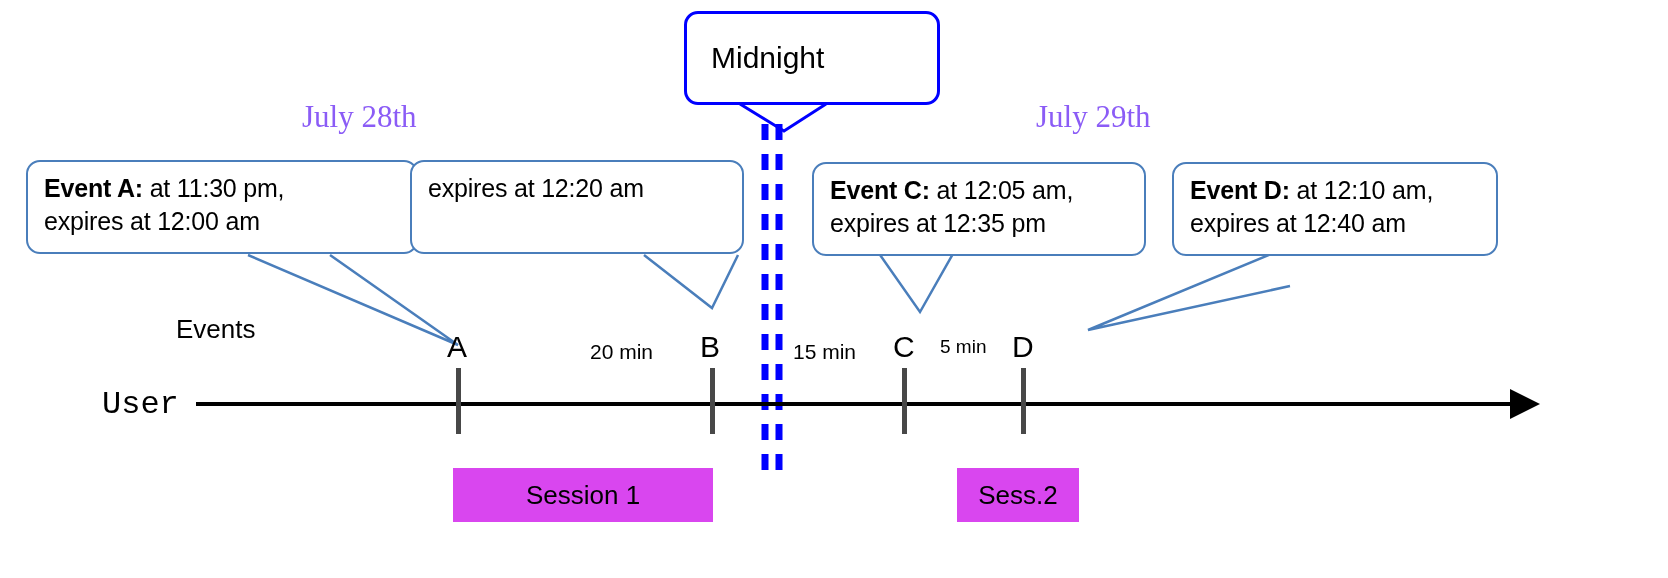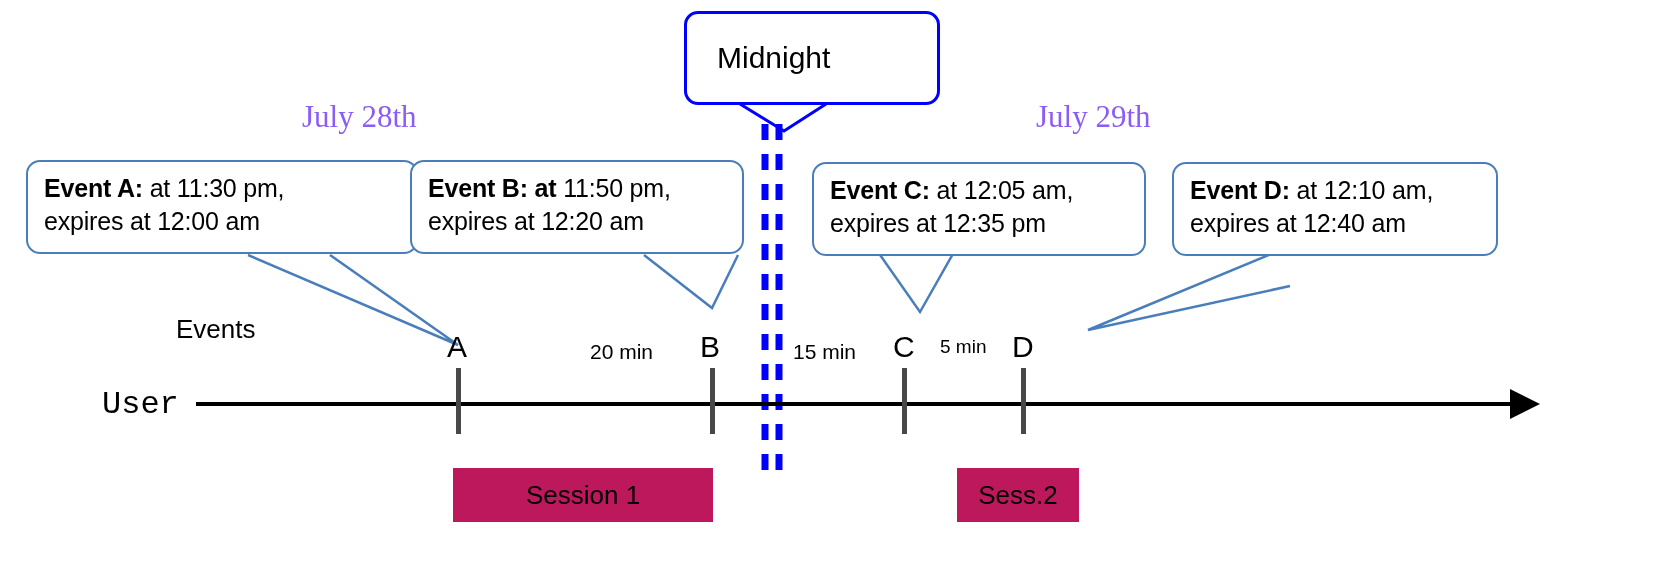--- a/index.html
+++ b/index.html
@@ -46,21 +46,21 @@
   .midnight-box {
     position: absolute;
     box-sizing: border-box;
     background: #ffffff;
     border: 3px solid #0000ff;
     border-radius: 14px;
     font-size: 30px;
     color: #000000;
     display: flex;
     align-items: center;
-    padding-left: 30px;
+    padding-left: 24px;
     z-index: 3;
   }
 
   
   .date-label {
     position: absolute;
     font-size: 31px;
     color: #8b5cf6;
     white-space: nowrap;
     font-family: Liberation Serif, serif;
@@ -89,21 +89,21 @@
     font-size: 21px;
     color: #000000;
     white-space: nowrap;
     z-index: 2;
   }
   .interval-label.small { font-size: 19px; }
 
   
   .session-box {
     position: absolute;
-    background: #be185d;
+    background: #d946ef;
     display: flex;
     align-items: center;
     justify-content: center;
     font-size: 26px;
     color: #000000;
     z-index: 1;
   }
 
   
   .tick {
@@ -164,23 +164,20 @@
   <div class="date-label" style="left:1036px; top:99px;">July 29th</div>
 
   <div class="callout" style="left:26px; top:160px; width:392px; height:94px;">
     <div>
       <b>Event A:</b><span> at 11:30 pm,</span>
     </div>
     <div>expires at 12:00 am</div>
   </div>
 
   <div class="callout" style="left:410px; top:160px; width:334px; height:94px;">
-    <div>
-      <b>Event B: at</b><span> 11:50 pm,</span>
-    </div>
     <div>expires at 12:20 am</div>
   </div>
 
   <div class="callout" style="left:812px; top:162px; width:334px; height:94px;">
     <div>
       <b>Event C:</b><span> at 12:05 am,</span>
     </div>
     <div>expires at 12:35 pm</div>
   </div>
 

